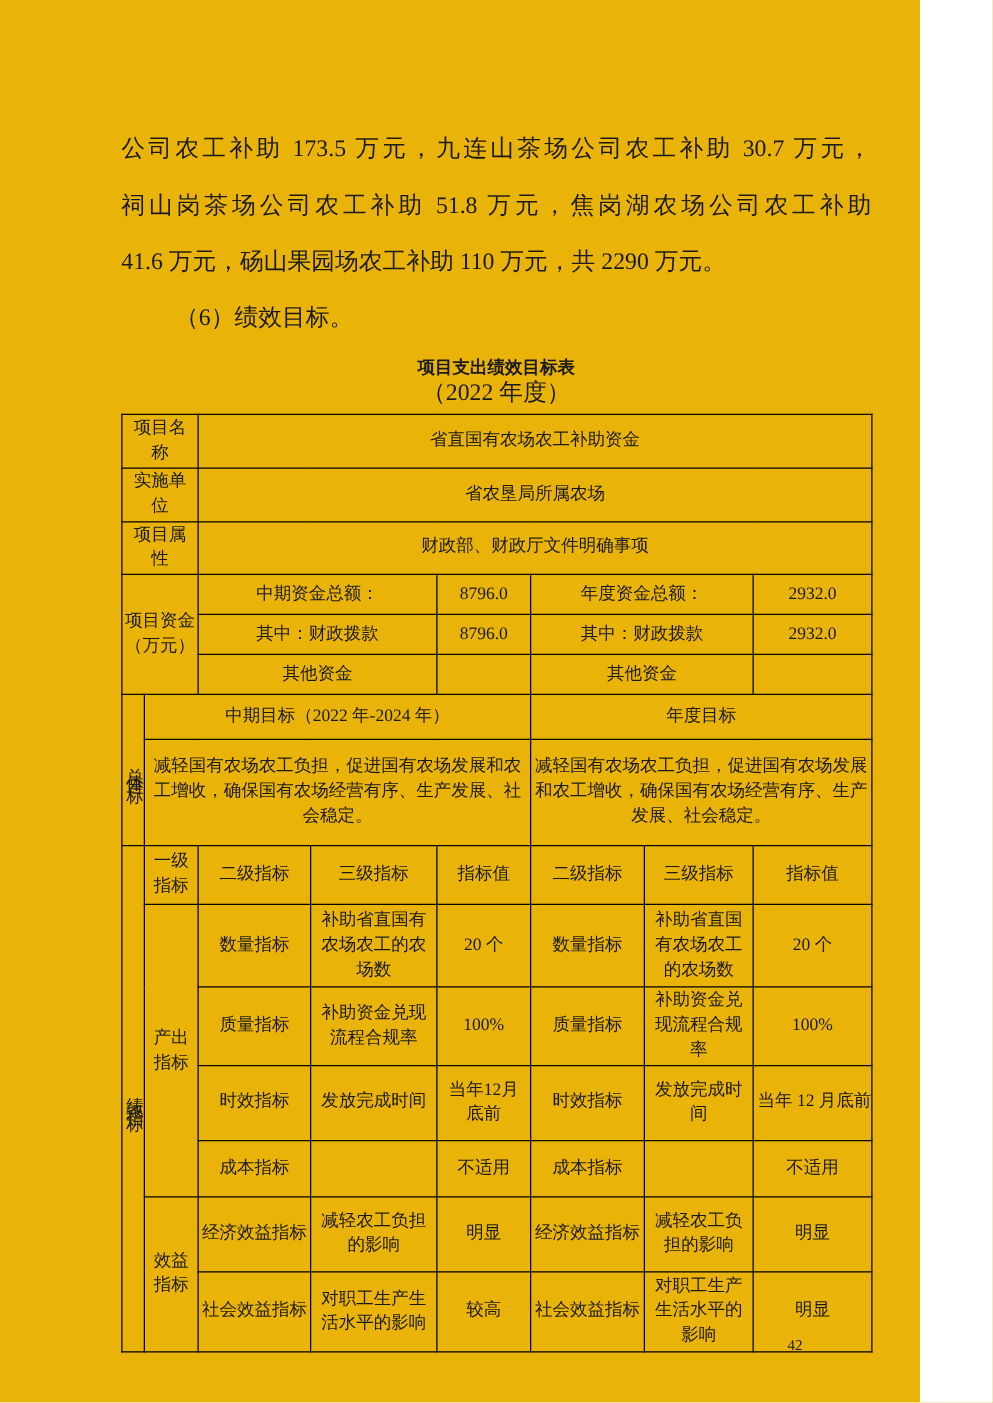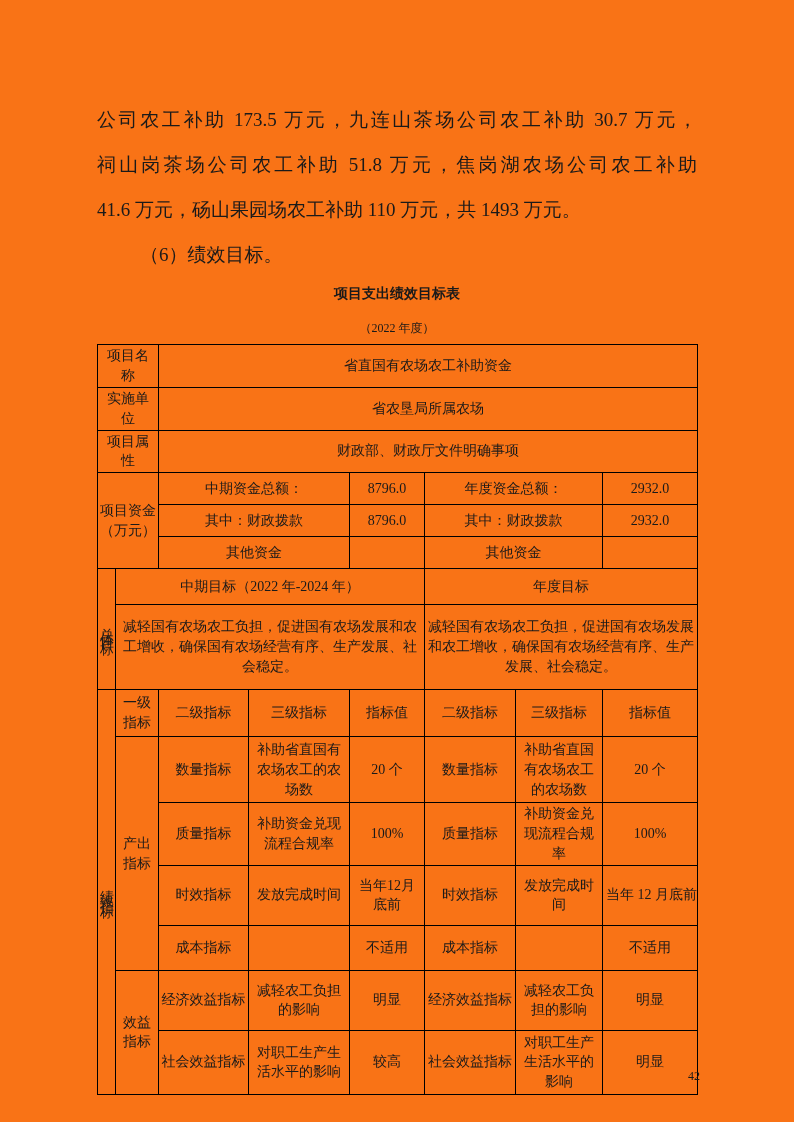--- a/index.html
+++ b/index.html
@@ -1,19 +1,19 @@
 <!DOCTYPE html>
 <html><head>
 <meta charset="utf-8">
 <style>
   html,body { margin:0; padding:0; background:#ffffff; }
   .page {
     position: relative;
-    width: 794px; height: 1122px;
-    background: #f97316;
+    width: 736px; height: 1122px;
+    background: #eab308;
     font-family: "Liberation Serif", "DejaVu Serif", serif;
     color: #1a1a1a;
     overflow: hidden;
   }
   .content {
     position: absolute;
     left: 97px; top: 97px;
     width: 600px;
   }
   .intro-line {
@@ -26,23 +26,23 @@
   .doc-title {
     text-align: center;
     font-family: "Liberation Sans", "DejaVu Sans", sans-serif;
     font-weight: bold;
     font-size: 14px;
     line-height: 24px;
     margin-top: 4px;
   }
   .doc-subtitle {
     text-align: center;
-    font-size: 12px;
+    font-size: 19px;
     line-height: 18px;
-    margin-top: 14px;
+    margin-top: 1px;
     margin-bottom: 7px;
   }
   table.goal {
     border-collapse: collapse;
     table-layout: fixed;
     width: 600px;
     padding-left: 17px;
   }
   table.goal td {
     border: 1px solid #000;
@@ -86,21 +86,21 @@
   }
 </style>
 </head>
 <body>
 
 <div class="page">
   <div class="content">
 
     <div class="intro-line jline">公司农工补助 173.5 万元，九连山茶场公司农工补助 30.7 万元，</div>
     <div class="intro-line jline">祠山岗茶场公司农工补助 51.8 万元，焦岗湖农场公司农工补助</div>
-    <div class="intro-line">41.6 万元，砀山果园场农工补助 110 万元，共 1493 万元。</div>
+    <div class="intro-line">41.6 万元，砀山果园场农工补助 110 万元，共 2290 万元。</div>
     <div class="intro-line item-line">（6）绩效目标。</div>
 
     <div class="doc-title">项目支出绩效目标表</div>
     <div class="doc-subtitle">（2022 年度）</div>
 
     <table class="goal">
       <colgroup>
         <col style="width:18px">
           <col style="width:43px">
           <col style="width:90px">

